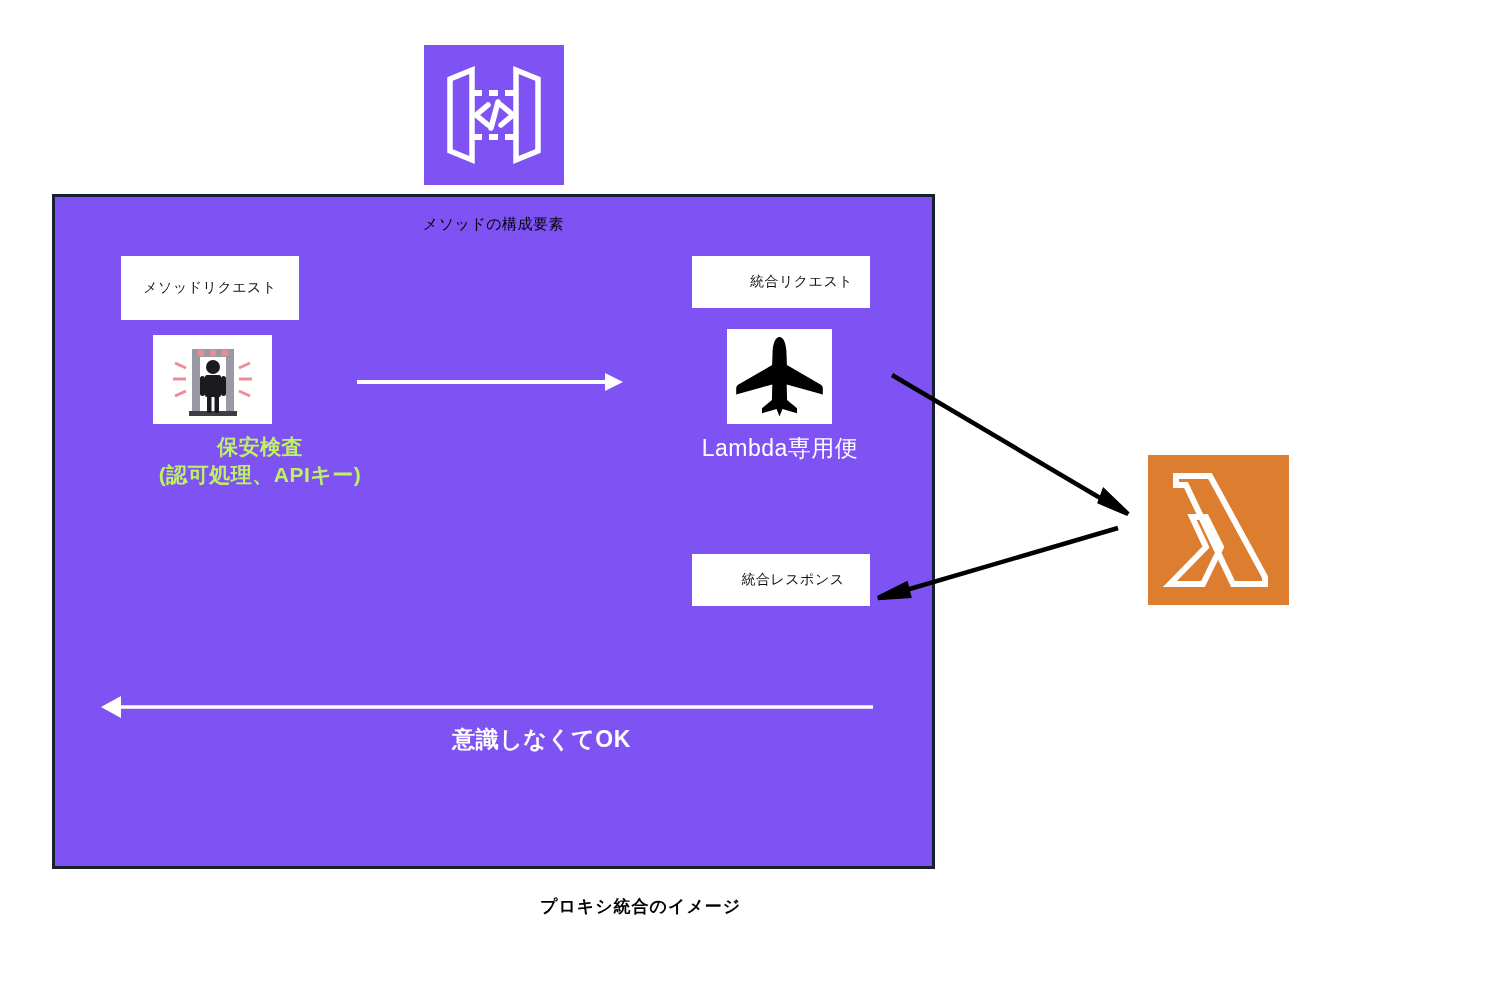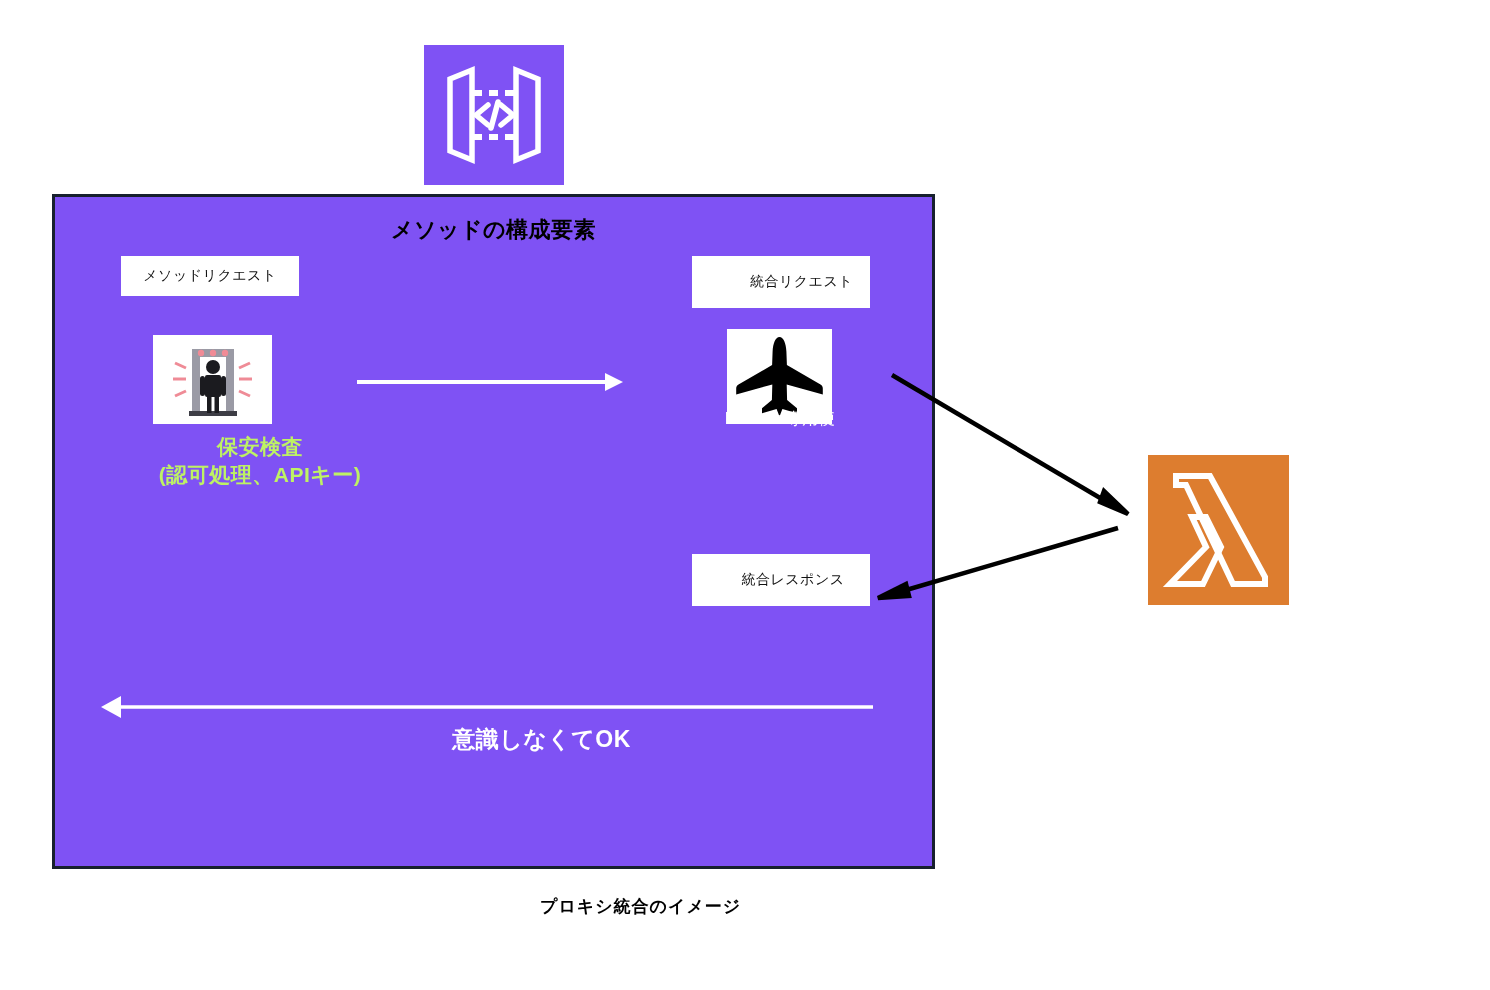--- a/index.html
+++ b/index.html
@@ -37,39 +37,39 @@
     border: 3px solid #17202E;
     box-sizing: border-box;
   }
 
   #box-title {
     position: absolute;
     left: 0;
     top: 18px;
     width: 100%;
     text-align: center;
-    font-size: 22px;
-    font-weight: bold;
+    font-size: 15px;
+    font-weight: normal;
     color: #000000;
     letter-spacing: 0.5px;
   }
 
   
   .white-box {
     position: absolute;
     background: #ffffff;
     box-sizing: border-box;
     display: flex;
     align-items: center;
     justify-content: center;
     font-size: 14px;
     color: #111111;
     letter-spacing: 0.5px;
   }
-  #method-request    { left: 66px;  top: 59px;  width: 178px; height: 40px; }
+  #method-request    { left: 66px;  top: 59px;  width: 178px; height: 64px; }
   #integration-request { left: 637px; top: 59px;  width: 178px; height: 52px; padding-left: 41px; }
   #method-response   { left: 66px;  top: 357px; width: 178px; height: 52px; }
   #integration-response { left: 637px; top: 357px; width: 178px; height: 52px; padding-left: 24px; }
 
   
   #security-icon {
     position: absolute;
     left: 98px;
     top: 138px;
     width: 119px;
@@ -98,25 +98,25 @@
     top: 132px;
     width: 105px;
     height: 95px;
     background: #ffffff;
   }
   #plane-icon svg { display:block; width:105px; height:95px; }
 
   #plane-caption {
     position: absolute;
     left: 575px;
-    top: 212px;
+    top: 236px;
     width: 300px;
     text-align: center;
     color: #ffffff;
-    font-size: 16px;
+    font-size: 23px;
     letter-spacing: 0.5px;
   }
 
   
   #arrow-right-inner {
     position: absolute;
     left: 300px;
     top: 170px;
     width: 270px;
     height: 30px;

